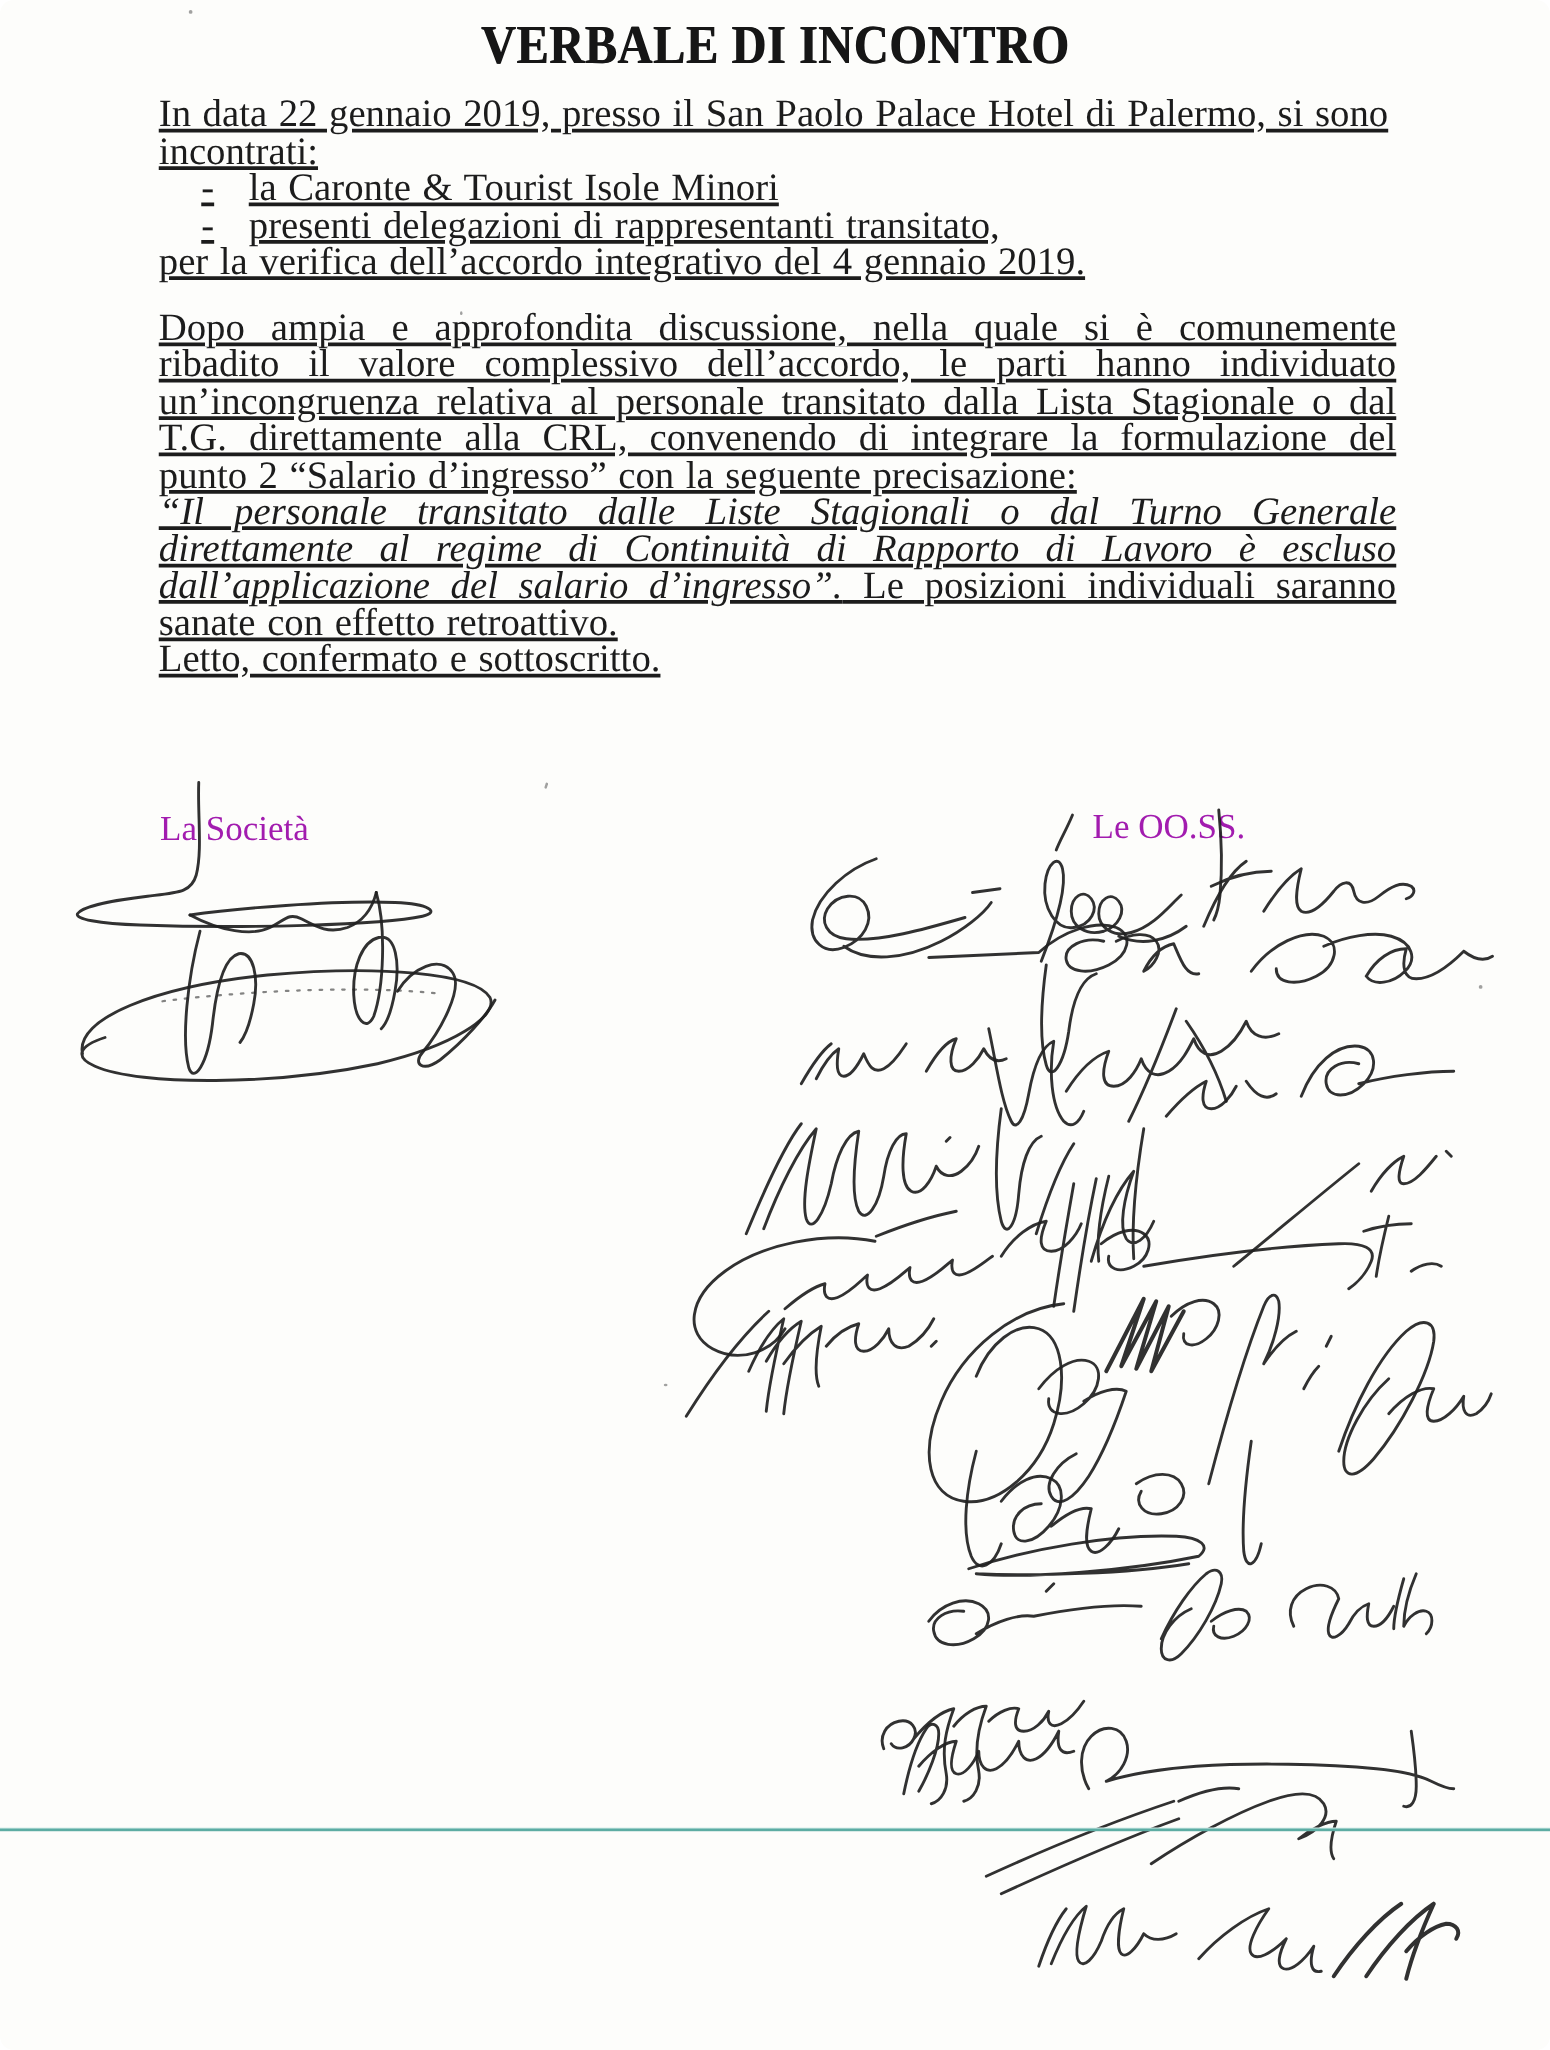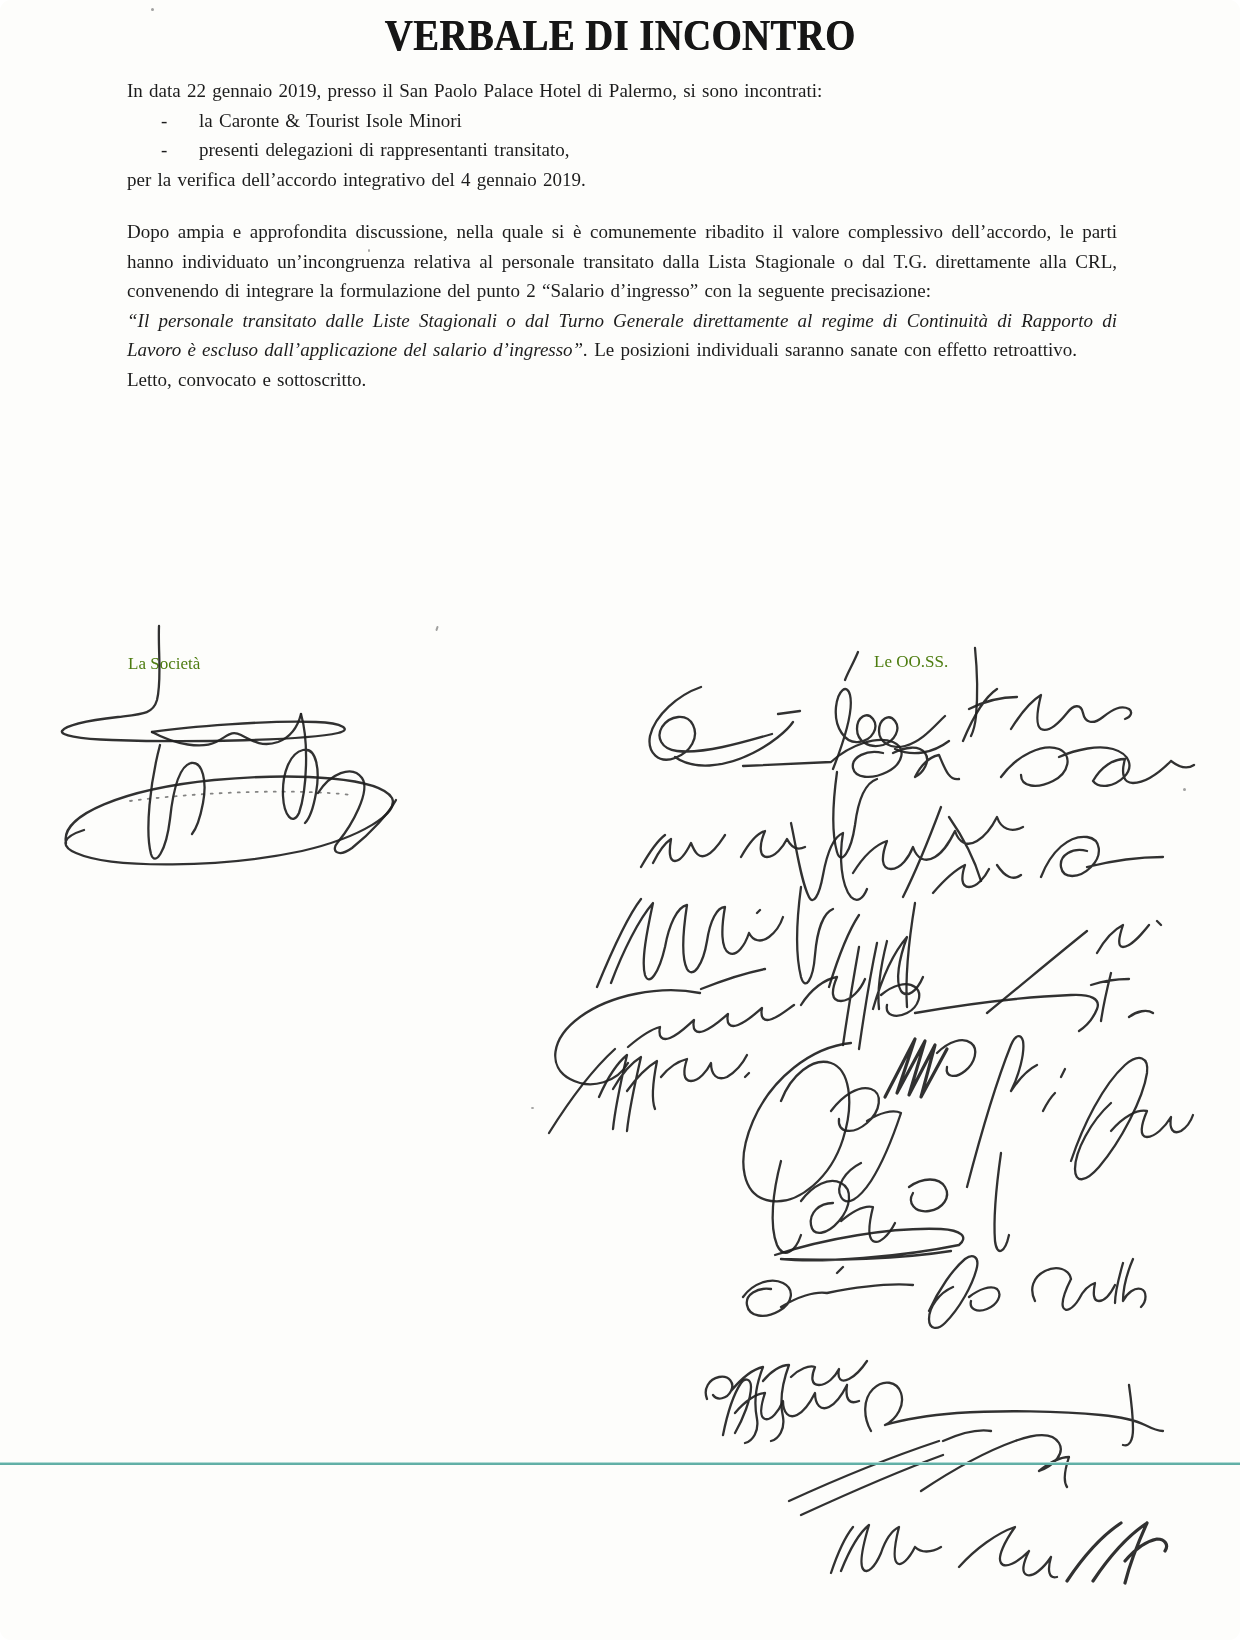--- a/index.html
+++ b/index.html
@@ -16,31 +16,31 @@
     position:absolute;top:10px;left:0;width:1240px;margin:0;
     text-align:center;
     font-size:44px;font-weight:700;letter-spacing:.5px;
     transform:scaleX(.88);transform-origin:620px 0;
     color:#161616;
     text-shadow:.7px 0 0 #161616;
     white-space:nowrap;
   }
   .content{
     position:absolute;left:127px;top:76px;width:990px;
-    font-size:19px;line-height:29.5px;word-spacing:1.5px;
+    font-size:31px;line-height:29.5px;word-spacing:1.5px;text-decoration:underline;
   }
   .content p{margin:0;}
   p.just{text-align:justify;}
   .bullet{display:flex;}
   .bullet .dash{width:72px;padding-left:34px;box-sizing:border-box;flex:none;}
   .bullet .btext{flex:1;}
   .gap-top{margin-top:23px !important;}
   .ital{font-style:italic;}
   .sig-label{
-    position:absolute;font-size:17px;line-height:28px;color:#4d7c0f;
+    position:absolute;font-size:28px;line-height:28px;color:#a21caf;
   }
   .sig-label.left{left:128px;top:650px;}
   .sig-label.right{left:862px;top:648px;margin-left:12px;}
   .ink-layer{position:absolute;left:0;top:0;width:1240px;height:1640px;pointer-events:none;}
   .ink-layer path{fill:none;stroke:#1f1f1f;stroke-width:2.3;stroke-linecap:round;stroke-linejoin:round;opacity:.92;}
   .ink-layer path.bold{stroke-width:3.2;}
   .ink-layer path.faint{opacity:.55;stroke-width:1.8;}
   .scan-line{
     position:absolute;left:0;top:1462px;width:1240px;height:3px;
     background:linear-gradient(#d9efeb,#4ba49a 60%,#6fb5ac);
@@ -74,21 +74,21 @@
       </span>
     </div>
 
     <p>per la verifica dell’accordo integrativo del 4 gennaio 2019.</p>
 
     <p class="just gap-top">Dopo ampia e approfondita discussione, nella quale si è comunemente ribadito il valore complessivo dell’accordo, le parti hanno individuato un’incongruenza relativa al personale transitato dalla Lista Stagionale o dal T.G. direttamente alla CRL, convenendo di integrare la formulazione del punto 2 “Salario d’ingresso” con la seguente precisazione:</p>
 
     <p class="just"><span class="ital">“Il personale transitato dalle Liste Stagionali o dal Turno Generale direttamente al regime di Continuità di Rapporto di Lavoro è escluso dall’applicazione del salario d’ingresso”.</span><span> Le posizioni individuali saranno sanate con effetto retroattivo.</span></p>
 
 
-    <p>Letto, convocato e sottoscritto.</p>
+    <p>Letto, confermato e sottoscritto.</p>
   </div>
 
   <div class="sig-label left">La Società</div>
   <div class="sig-label right">Le OO.SS.</div>
 
   <svg class="ink-layer" viewBox="0 0 1240 1640" xmlns="http://www.w3.org/2000/svg">
 
     <g>
       <path d="M159 626 C158 652 162 680 157 700 C153 714 143 714 118 717 C92 720 66 725 62 731 C60 735 78 739 112 740 C196 743 306 740 338 733 C352 730 344 723 316 722 C268 720 186 727 152 732"></path>
       <path d="M152 732 C176 745 202 749 216 742 C228 736 231 730 241 735 C254 742 263 747 278 742 C291 737 298 726 301 714"></path>

